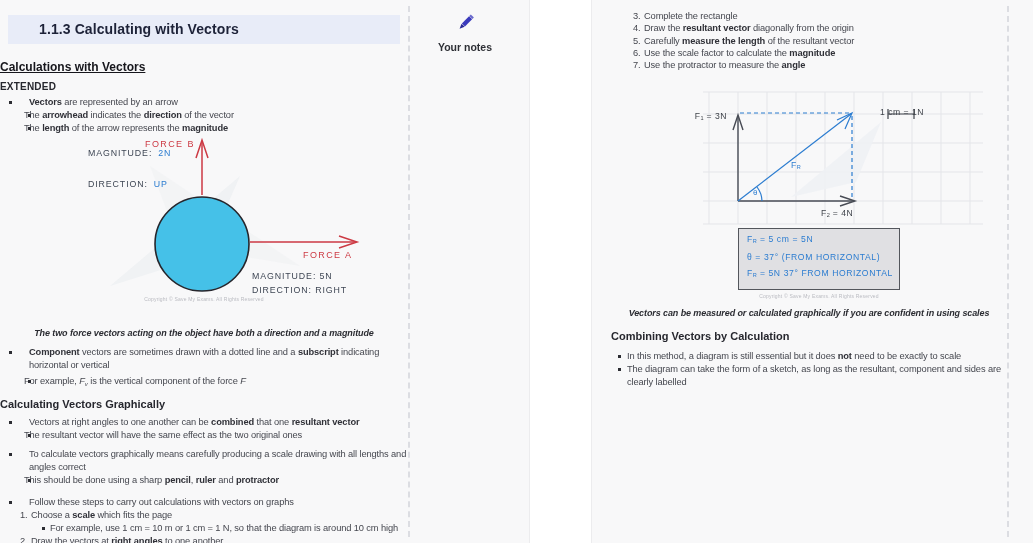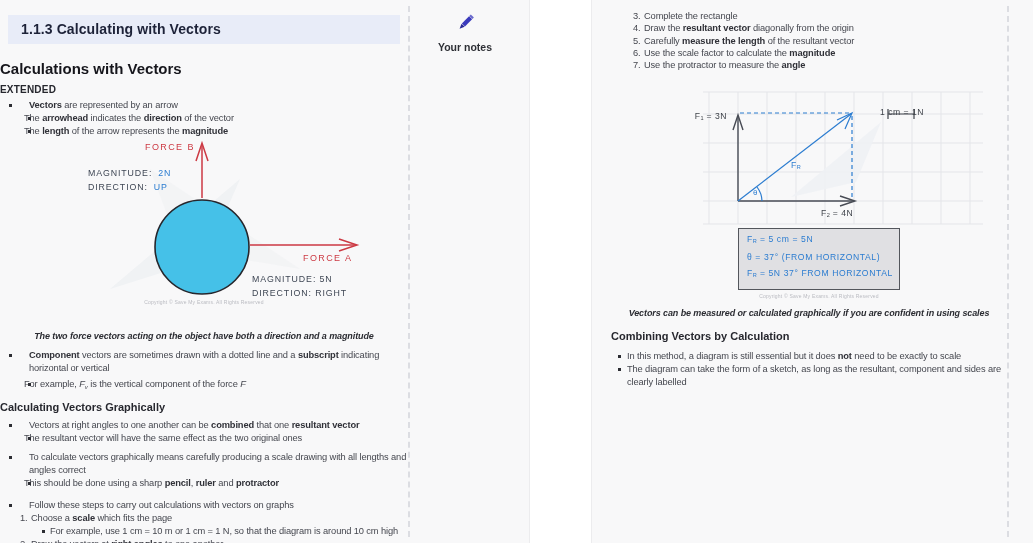--- a/index.html
+++ b/index.html
@@ -17,23 +17,23 @@
   .page-left .vsep{left:408px;}
   .page-right .vsep{left:415px;}
 
   
   .your-notes{position:absolute;left:415px;top:10px;width:100px;text-align:center;}
   .your-notes .lbl{font-size:10.5px;font-weight:600;color:#2e3036;margin-top:1px;}
 
   
   .lcontent{position:absolute;left:0;top:0;width:408px;}
   .header-box{margin:15px 8px 0 8px;height:29px;line-height:29px;border-radius:0;
-    background:var(--header-bg,#e8ecf8);padding-left:13px;
+    background:var(--header-bg,#e8ecf8);padding-left:31px;
     font-size:14px;font-weight:700;color:#1d2238;letter-spacing:.1px;}
-  .h1{margin:16px 0 0 0;font-size:15px;font-weight:700;color:#16161c;}
+  .h1{margin:16px 0 0 0;font-size:12px;font-weight:700;color:#16161c;text-decoration:underline;}
   .extended{margin-top:7px;font-size:10px;font-weight:700;color:#26272e;letter-spacing:.2px;}
   .h2{font-size:11px;font-weight:700;color:#26272e;}
   .h2.left{margin-top:7px;}
 
   
   .rows{margin-top:4px;}
   .row{position:relative;font-size:9.3px;line-height:13px;letter-spacing:-.12px;color:#45474f;}
   .row .mk{position:absolute;width:3.4px;height:3.4px;background:#2c2d33;top:5px;}
   .row.l1{padding-left:29px;}   .row.l1 .mk{left:9px;}
   .row.l2{padding-left:24px;}   .row.l2 .mk{left:28px;}
@@ -116,21 +116,21 @@
         </g>
         <circle cx="202" cy="108" r="47" fill="var(--circle-fill,#45c1e8)" stroke="#26262c" stroke-width="1.6"></circle>
         <g stroke="var(--red,#cc3943)" stroke-width="1.5" fill="none">
           <path d="M202 59 L202 5"></path>
           <path d="M196 22 L202 4 L208 22"></path>
           <path d="M250 106 L356 106"></path>
           <path d="M339 100 L357 106 L339 112"></path>
         </g>
       </svg>
       <div class="dlabel red" style="left:145px;top:3px;">FORCE B</div>
-      <div class="dlabel" style="left:88px;top:29px;"><span>MAGNITUDE:</span><span class="val">2N</span></div>
+      <div class="dlabel" style="left:88px;top:12px;"><span>MAGNITUDE:</span><span class="val">2N</span></div>
       <div class="dlabel" style="left:88px;top:43px;"><span>DIRECTION:</span><span class="val">UP</span></div>
       <div class="dlabel red" style="left:303px;top:114px;">FORCE A</div>
       <div class="dlabel" style="left:252px;top:135px;">MAGNITUDE:  5N</div>
       <div class="dlabel" style="left:252px;top:149px;">DIRECTION:  RIGHT</div>
       <div class="copyright d1-copy">Copyright © Save My Exams. All Rights Reserved</div>
     </div>
 
     <div class="caption" style="margin-top:20px;">The two force vectors acting on the object have both a direction and a magnitude</div>
 
     <div class="rows" style="margin-top:8px;">

